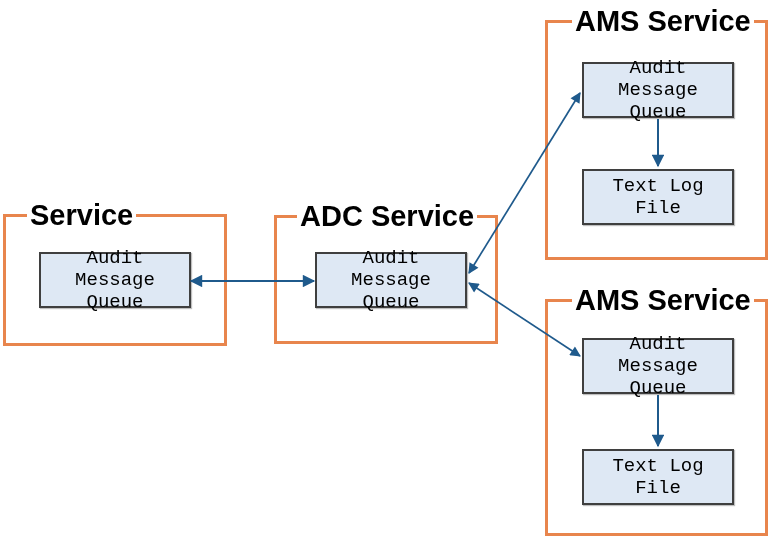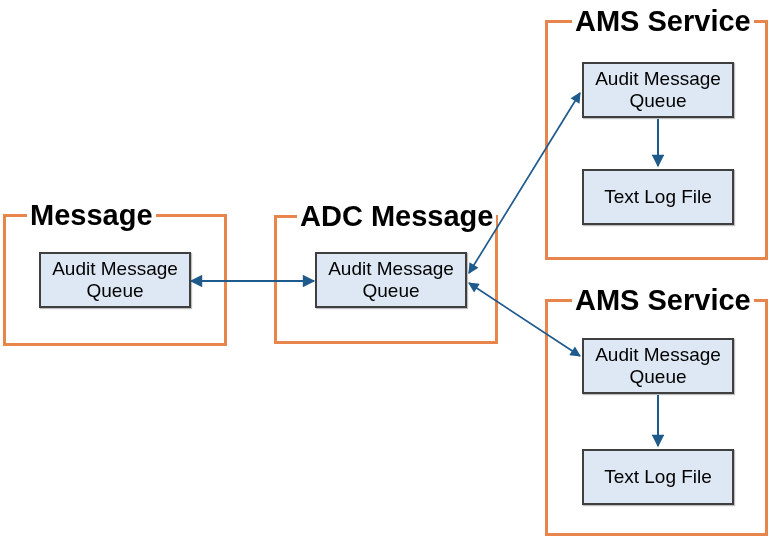--- a/index.html
+++ b/index.html
@@ -35,20 +35,21 @@
     background: var(--node-fill, #DEE8F4);
     border: 2px solid var(--node-border, #3F3F3F);
     box-shadow: 1px 1px 1px rgba(0,0,0,0.25);
     display: flex;
     align-items: center;
     justify-content: center;
     text-align: center;
     font-size: 19px;
     line-height: 22px;
     color: var(--text, #000);
+    font-family: Liberation Mono, monospace;
   }
   
   #g-service      { left: 3px;   top: 214px; width: 224px; height: 132px; }
   #g-adc          { left: 274px; top: 215px; width: 224px; height: 129px; }
   #g-ams-top      { left: 545px; top: 20px;  width: 223px; height: 240px; }
   #g-ams-bottom   { left: 545px; top: 299px; width: 223px; height: 237px; }
   
   #n-svc-queue    { left: 39px;  top: 252px; width: 152px; height: 56px; }
   #n-adc-queue    { left: 315px; top: 252px; width: 152px; height: 56px; }
   #n-ams1-queue   { left: 582px; top: 62px;  width: 152px; height: 56px; }
@@ -63,25 +64,25 @@
   }
   #edges line { stroke: var(--arrow, #1F5A8C); }
   #edges .arrowhead { fill: var(--arrow, #1F5A8C); }
 </style>
 </head>
 <body>
 
 <div id="canvas">
 
   <div class="group" id="g-service">
-    <span class="group-title" style="left:21px">Message</span>
+    <span class="group-title" style="left:21px">Service</span>
   </div>
 
   <div class="group" id="g-adc">
-    <span class="group-title" style="left:20px">ADC Message</span>
+    <span class="group-title" style="left:20px">ADC Service</span>
   </div>
 
   <div class="group" id="g-ams-top">
     <span class="group-title" style="left:24px">AMS Service</span>
   </div>
 
   <div class="group" id="g-ams-bottom">
     <span class="group-title" style="left:24px">AMS Service</span>
   </div>
 

